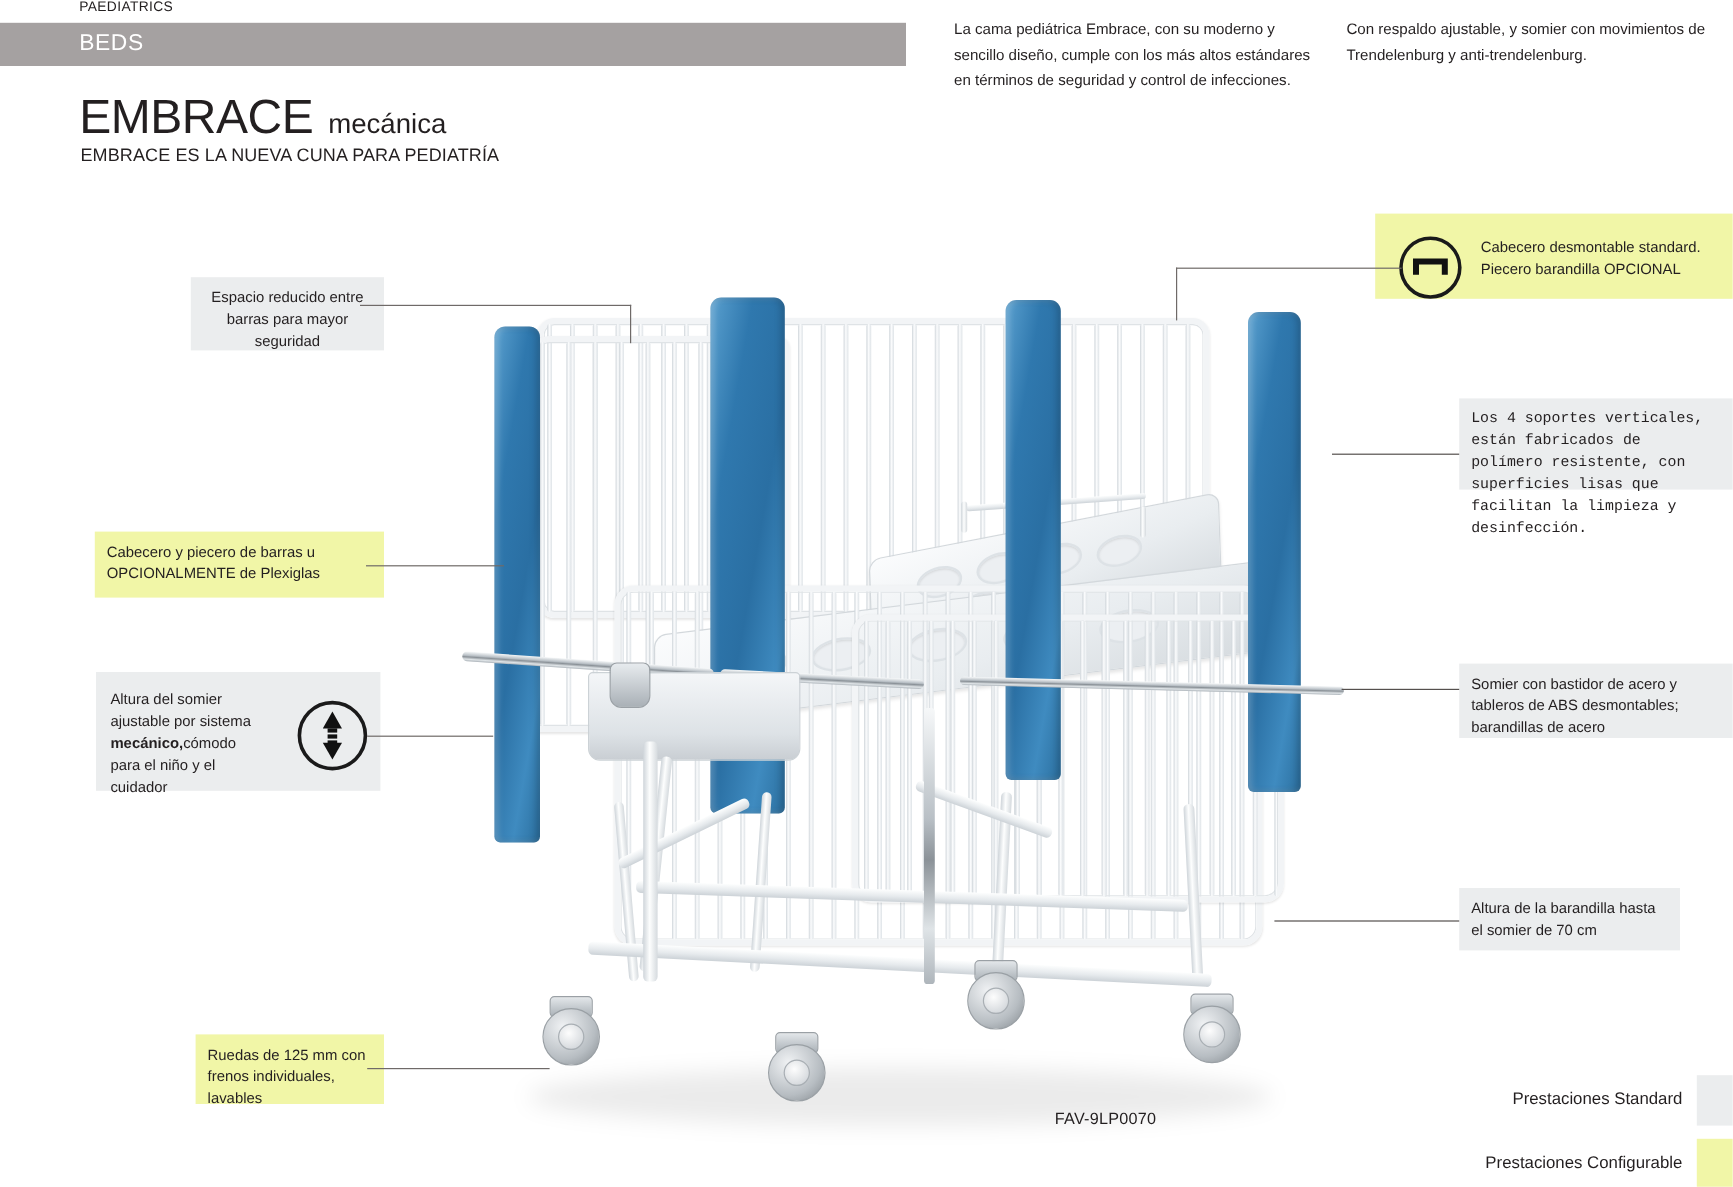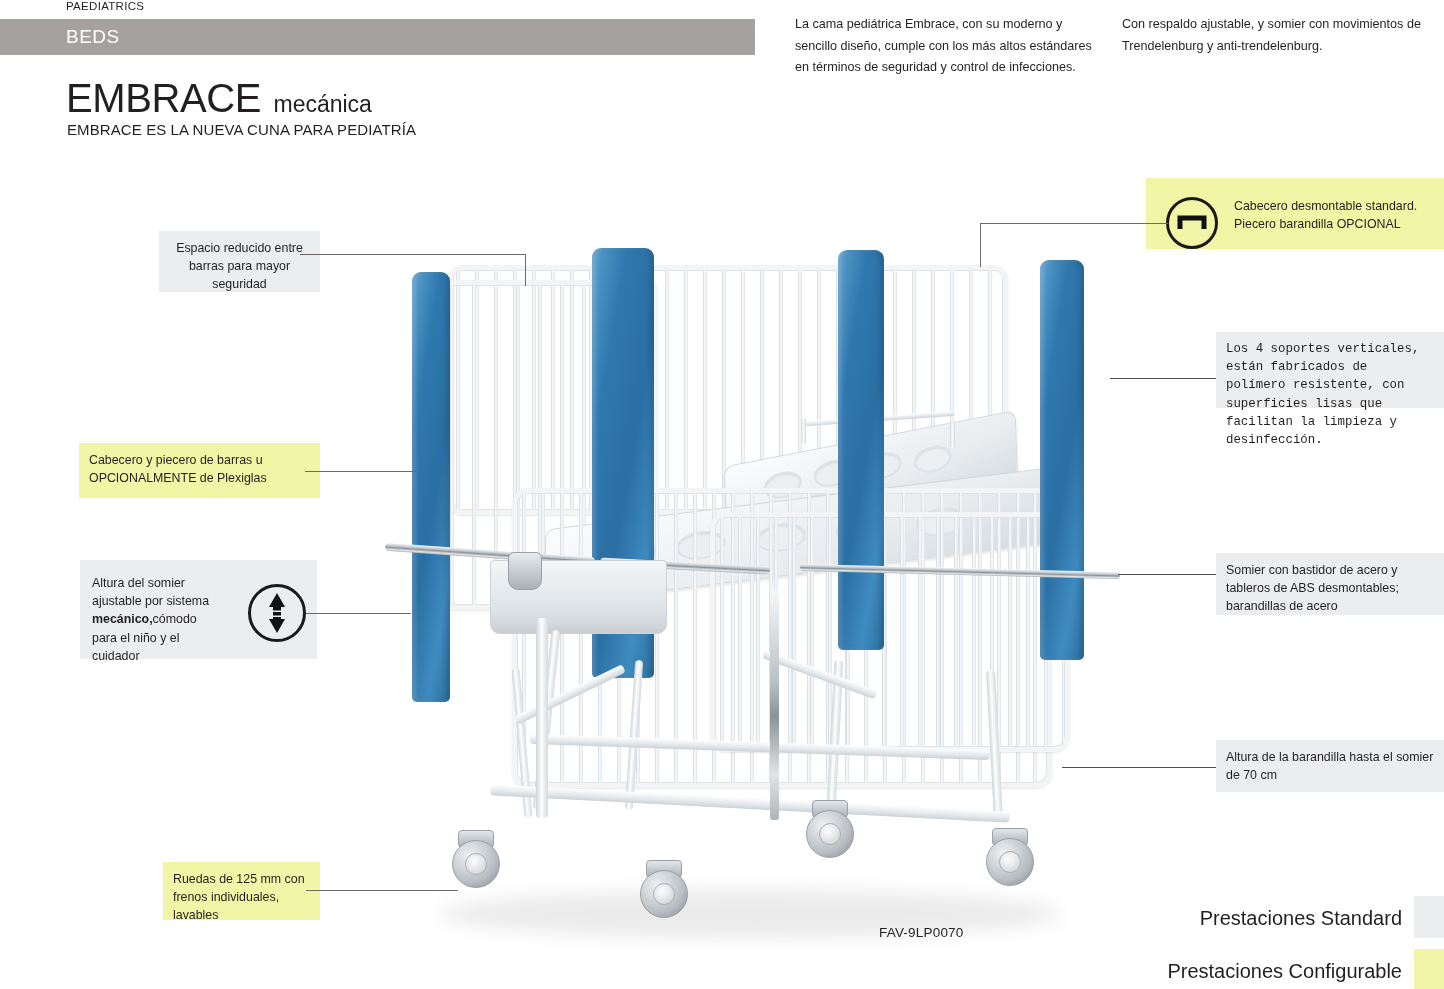--- a/index.html
+++ b/index.html
@@ -32,21 +32,21 @@
   .lv{position:absolute;width:1px;background:#6f6a68;}
   .lh2{position:absolute;height:1px;background:#55504e;}
 
   
   .icircle{position:absolute;border:3px solid #1a1a1a;border-radius:50%;box-sizing:border-box;}
 
   
   #bed-stage{left:330px;top:230px;width:830px;height:740px;}
 
   
-  .legend-label{position:absolute;font-size:20px;white-space:nowrap;text-align:right;}
+  .legend-label{position:absolute;font-size:14px;white-space:nowrap;text-align:right;}
   .legend-sw{position:absolute;width:30px;height:42px;}
 
   #code{position:absolute;left:879px;top:925px;font-size:13.5px;letter-spacing:.2px;}
 
   
   .post{position:absolute;border-radius:9px 9px 5px 5px;
         background:linear-gradient(100deg,#5aa0cf 0%,#2f78ae 26%,#2a6fa3 55%,#3f8bc0 80%,#2b6f9f 100%);
         box-shadow:inset -3px 0 6px rgba(0,0,0,.18), inset 3px 0 5px rgba(255,255,255,.22);}
   .rail{position:absolute;}
   .rail .frame{position:absolute;inset:0;border:5px solid #f2f4f6;border-radius:14px;
@@ -328,21 +328,21 @@
 <div class="cbox gray" style="left:1216px;top:332px;width:228px;height:76px;font-family:Liberation Mono, monospace;">
   <span>Los 4 soportes verticales, están fabricados de polímero resistente, con superficies lisas que facilitan la limpieza y desinfección.</span>
 </div>
 <div class="lh2" style="left:1110px;top:378px;width:106px;"></div>
 
 <div class="cbox gray" style="left:1216px;top:553px;width:228px;height:62px;">
   <span>Somier con bastidor de acero y tableros de ABS desmontables; barandillas de acero</span>
 </div>
 <div class="lh2" style="left:1118px;top:574px;width:98px;"></div>
 
-<div class="cbox gray" style="left:1216px;top:740px;width:228px;height:52px;">
+<div class="cbox gray" style="left:1216px;top:740px;width:184px;height:52px;">
   <span>Altura de la barandilla hasta el somier de 70 cm</span>
 </div>
 <div class="lh2" style="left:1062px;top:767px;width:154px;"></div>
 
 <div class="legend-label" style="left:1150px;top:907px;width:252px;">Prestaciones Standard</div>
 <div class="legend-sw" style="left:1414px;top:896px;background:#ebedee;"></div>
 
 <div class="legend-label" style="left:1130px;top:960px;width:272px;">Prestaciones Configurable</div>
 <div class="legend-sw" style="left:1414px;top:949px;background:#f1f6a7;"></div>
 

